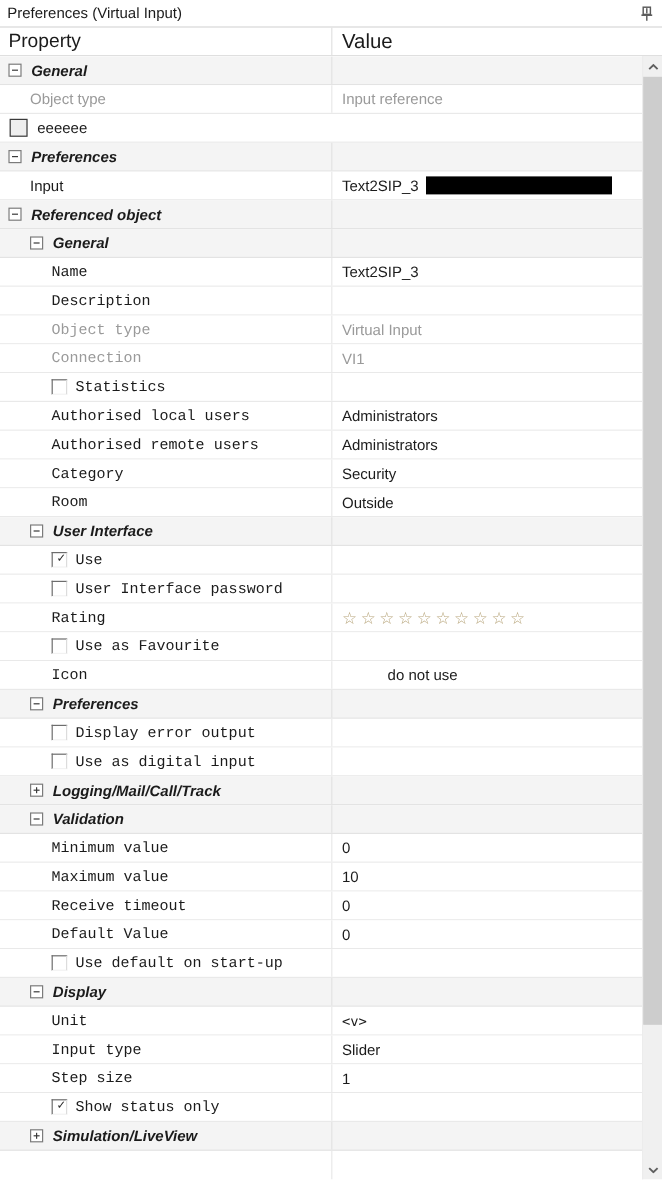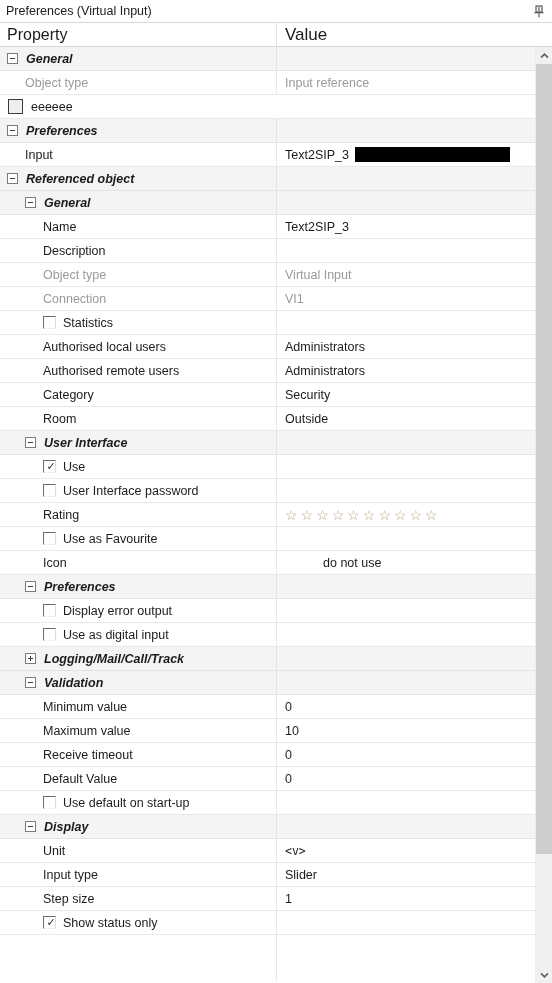--- a/index.html
+++ b/index.html
@@ -161,21 +161,21 @@
     width: 12px; height: 13px;
     color: #2a2a2a;
     font-size: 11px;
     line-height: 13px;
     text-align: center;
   }
 
   
   .ind0 { padding-left: 7px; }
   .ind1 { padding-left: 25px; }
-  .ind2 { padding-left: 43px; }
+  .ind2 { padding-left: 43px; font-family: Liberation Mono, monospace; }
 
   
   .swatch {
     width: 15px; height: 15px;
     border: 1px solid #3a3a3a;
     background: #eeeeee;
     flex: 0 0 auto;
     margin-right: 8px;
   }
 
@@ -554,20 +554,27 @@
         <div class="cell-val">
           <span class="val">1</span>
         </div>
       </div>
       <div class="row">
         <div class="cell-prop ind2">
           <span class="checkbox">
             <span class="tick">✓</span>
           </span>
           <span class="label">Show status only</span>
+        </div>
+        <div class="cell-val"></div>
+      </div>
+      <div class="row group">
+        <div class="cell-prop ind1">
+          <span class="expander plus"></span>
+          <span class="label">Simulation/LiveView</span>
         </div>
         <div class="cell-val"></div>
       </div>
       <div class="bottom-filler">
         <div class="bf-left"></div>
         <div class="bf-right"></div>
       </div>
     </div>
 
   <div class="scrollbar">

